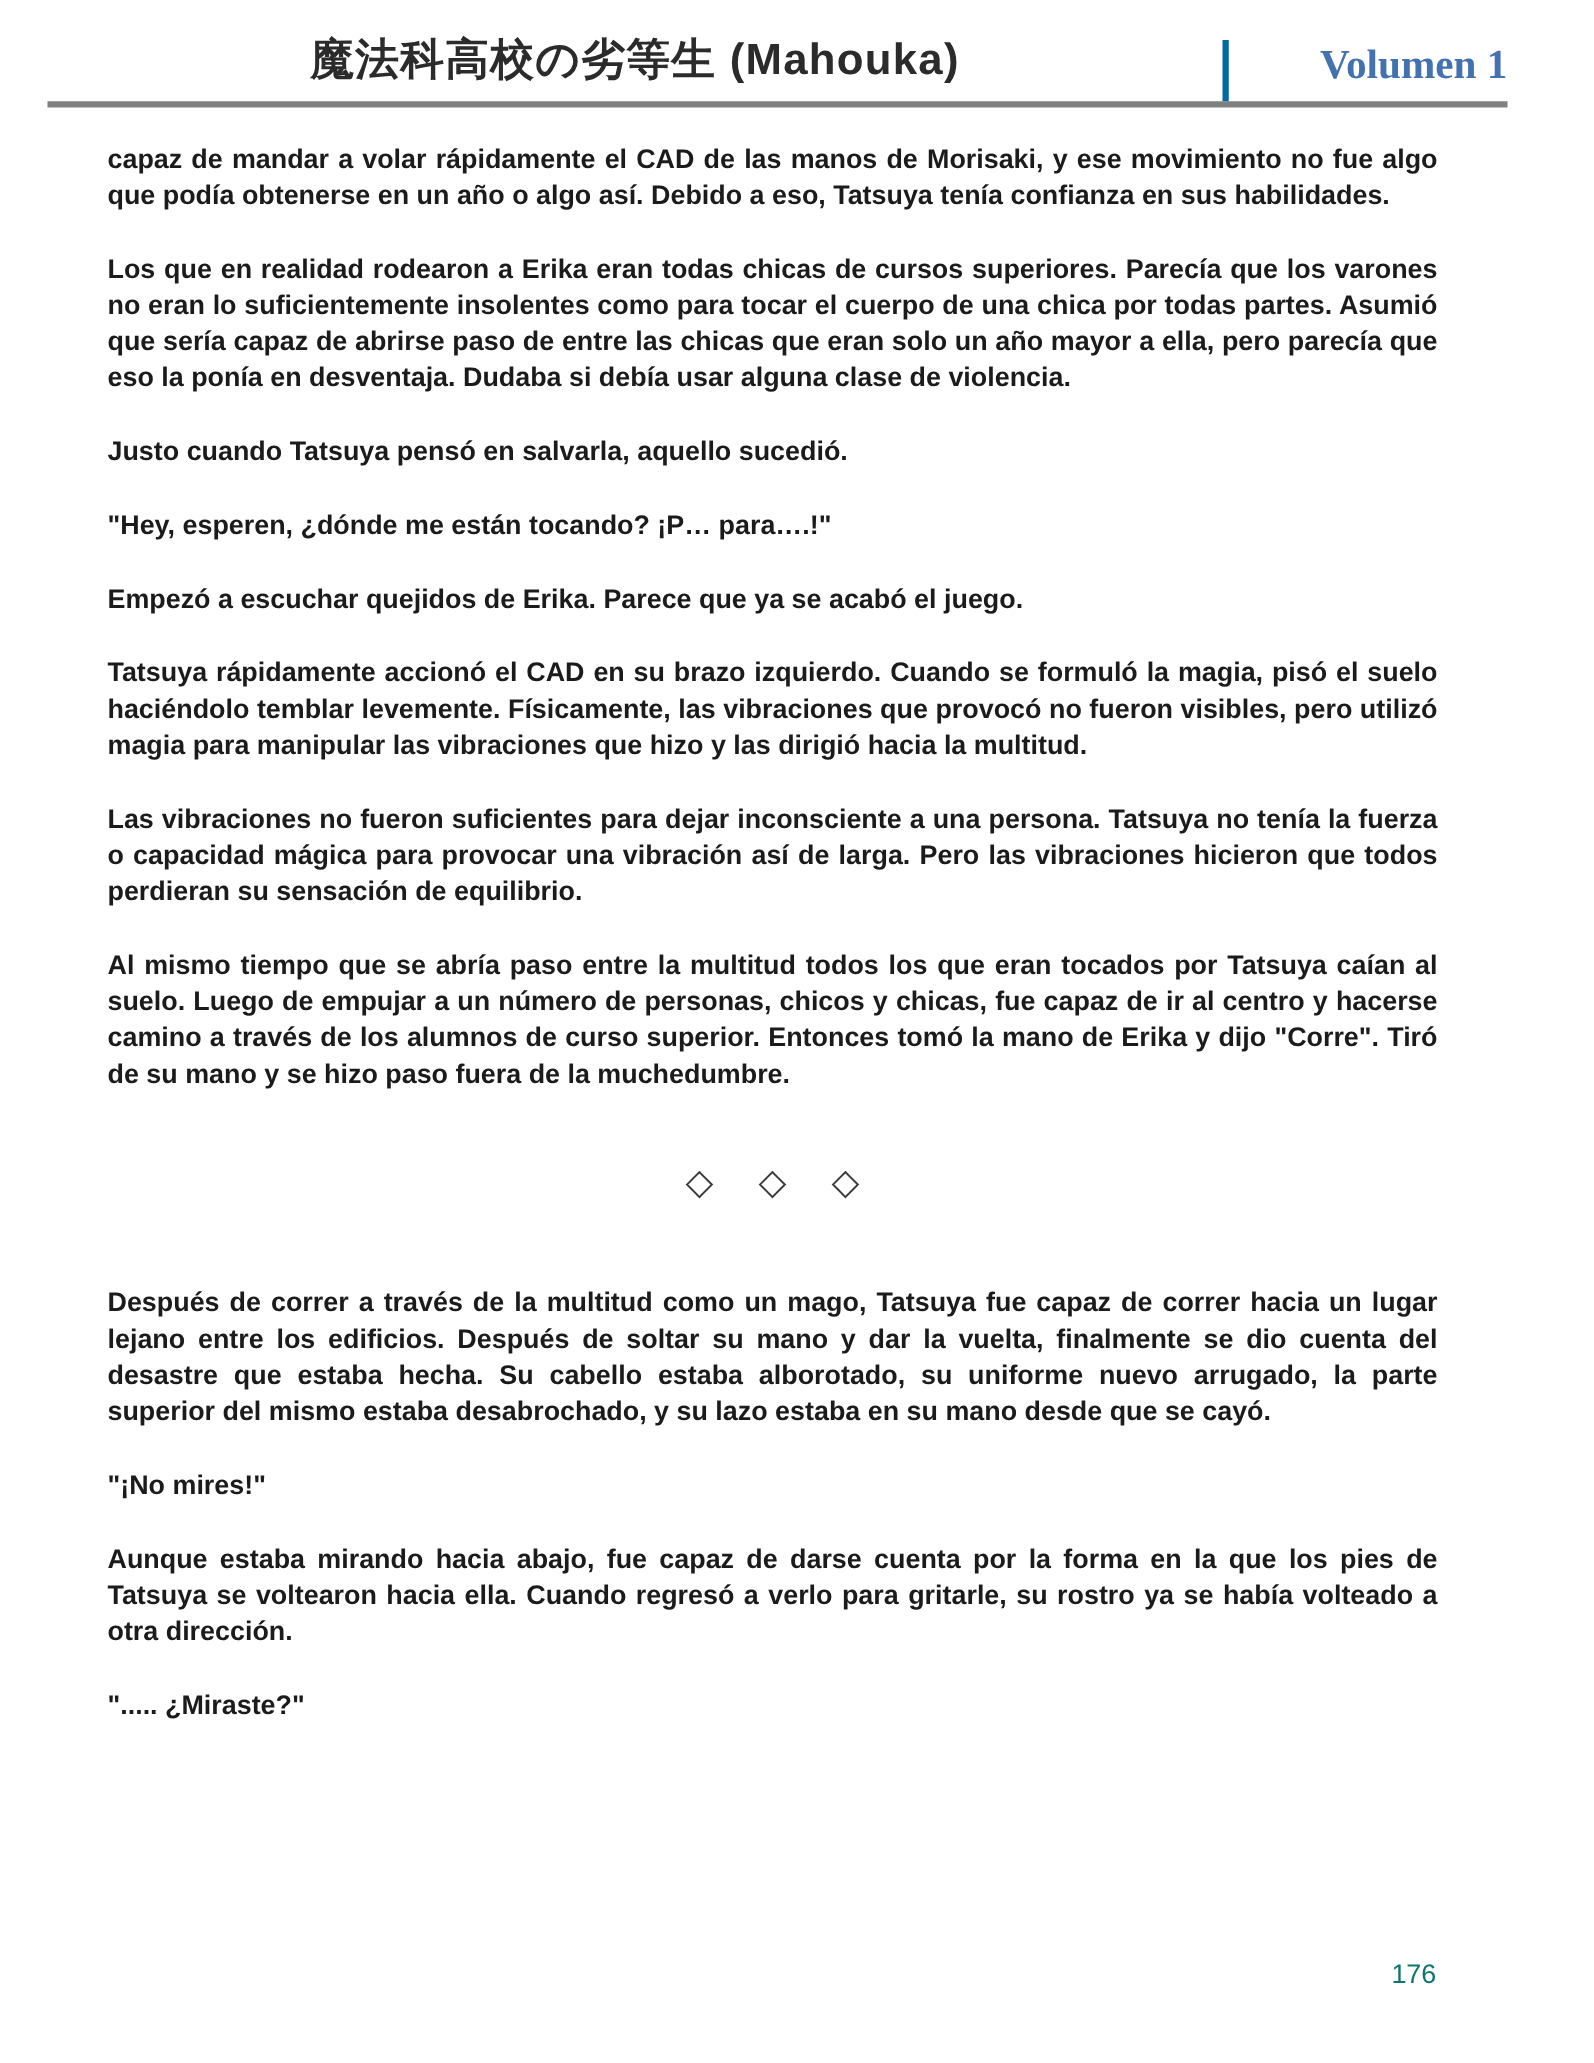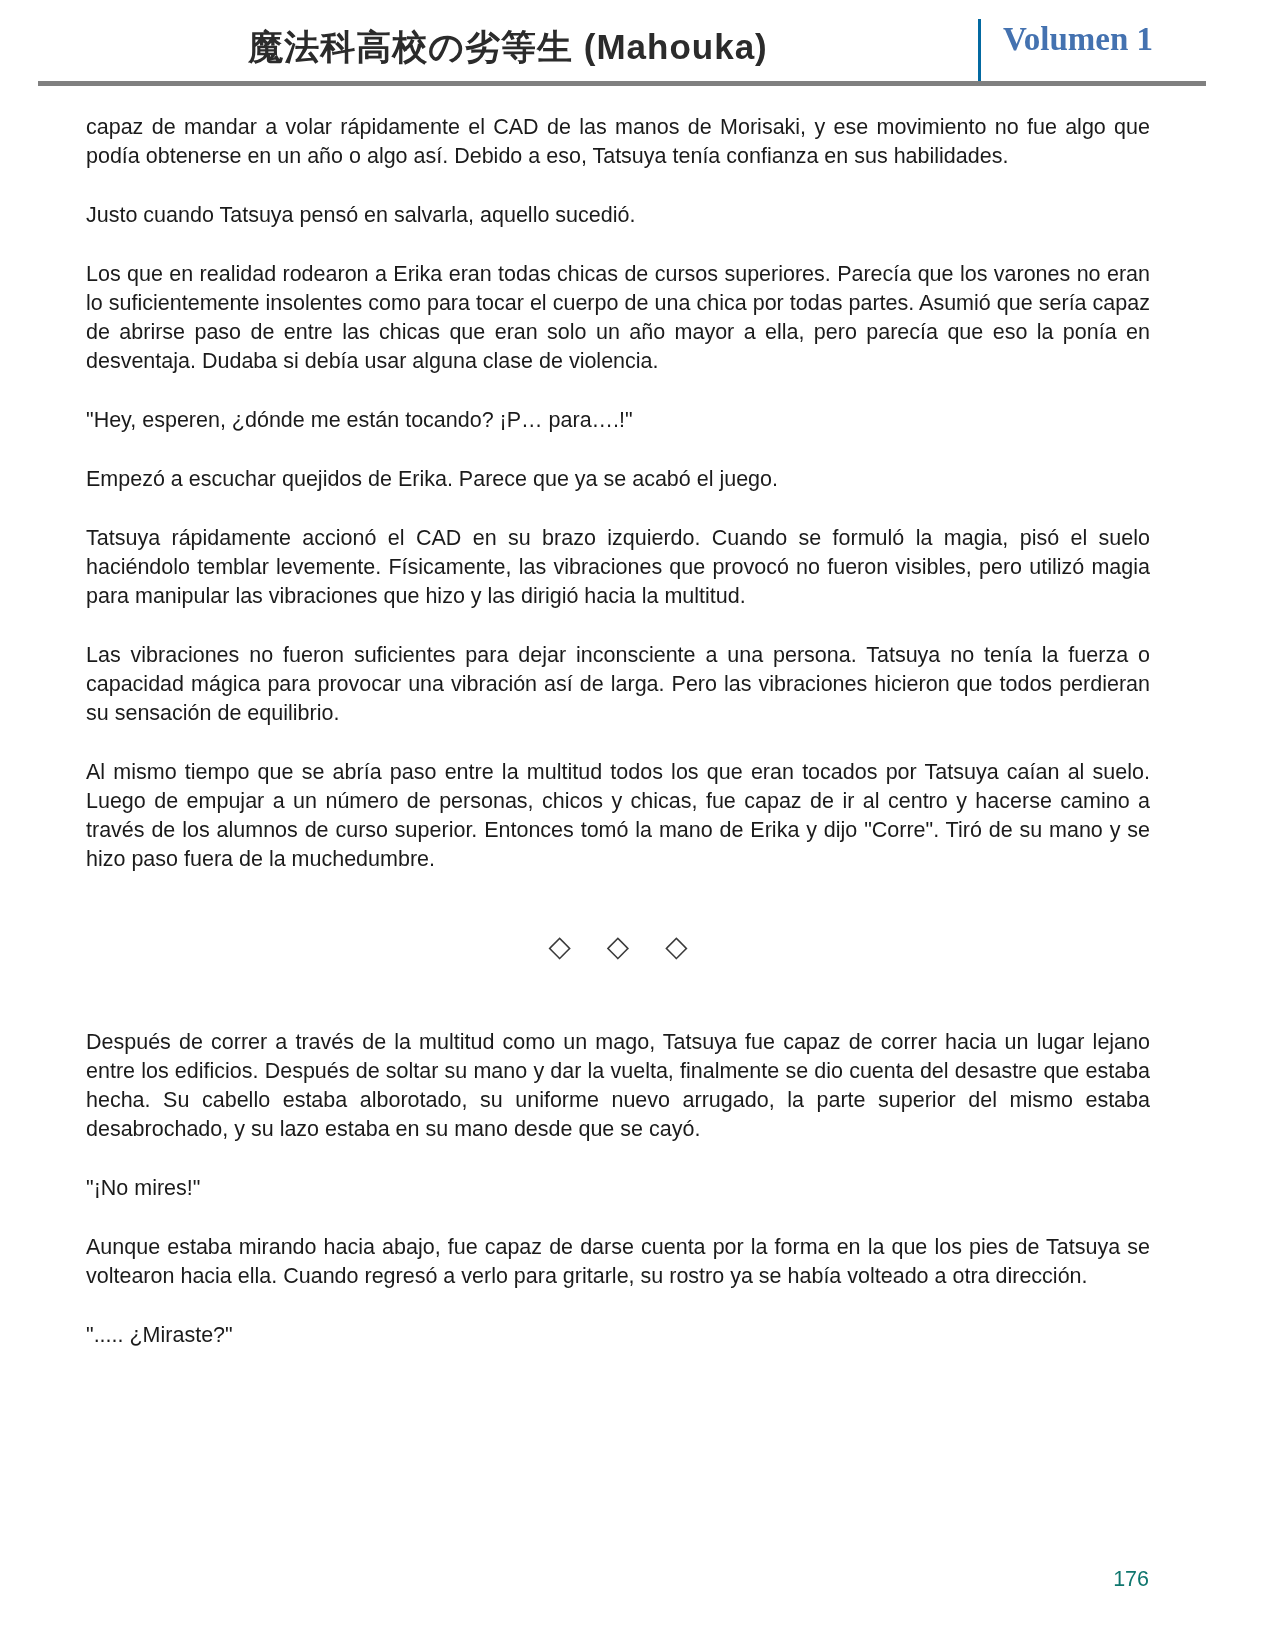--- a/index.html
+++ b/index.html
@@ -29,41 +29,43 @@
     padding: 24px 0 10px 0;
   }
   .book-title {
     font-size: 35px;
     font-weight: bold;
     color: #2b2b2b;
     letter-spacing: 1px;
   }
   .volume-cell {
     width: 228px;
-    margin-top: 19px;
-    border-left: 3px solid #0369a1;
+    margin-top: 32px;
+    border-left: 5px solid #0369a1;
     padding: 2px 0 6px 22px;
     box-sizing: border-box;
+    text-align: right;
   }
   .volume-label {
     font-family: "Liberation Serif", "DejaVu Serif", serif;
     font-weight: bold;
     font-size: 33px;
     color: #4472B0;
   }
   
   .body-text {
     margin: 27px 94px 0 86px;
     font-size: 21.5px;
     line-height: 29px;
     text-align: justify;
   }
   .body-text p {
     margin: 0 0 30px 0;
     padding: 0;
+    font-weight: bold;
   }
   .separator {
     text-align: center;
     font-size: 29px;
     letter-spacing: 14px;
     text-indent: 14px;
     color: #3a3a3a;
     margin: 56px 0 66px 0;
     line-height: 32px;
   }
@@ -85,22 +87,22 @@
     <div class="title-cell">
       <span class="book-title">魔法科高校の劣等生 (Mahouka)</span>
     </div>
     <div class="volume-cell">
       <span class="volume-label">Volumen 1</span>
     </div>
   </div>
 
   <div class="body-text">
     <p>capaz de mandar a volar rápidamente el CAD de las manos de Morisaki, y ese movimiento no fue algo que podía obtenerse en un año o algo así. Debido a eso, Tatsuya tenía confianza en sus habilidades.</p>
+    <p>Los que en realidad rodearon a Erika eran todas chicas de cursos superiores. Parecía que los varones no eran lo suficientemente insolentes como para tocar el cuerpo de una chica por todas partes. Asumió que sería capaz de abrirse paso de entre las chicas que eran solo un año mayor a ella, pero parecía que eso la ponía en desventaja. Dudaba si debía usar alguna clase de violencia.</p>
     <p>Justo cuando Tatsuya pensó en salvarla, aquello sucedió.</p>
-    <p>Los que en realidad rodearon a Erika eran todas chicas de cursos superiores. Parecía que los varones no eran lo suficientemente insolentes como para tocar el cuerpo de una chica por todas partes. Asumió que sería capaz de abrirse paso de entre las chicas que eran solo un año mayor a ella, pero parecía que eso la ponía en desventaja. Dudaba si debía usar alguna clase de violencia.</p>
     <p>"Hey, esperen, ¿dónde me están tocando? ¡P… para….!"</p>
     <p>Empezó a escuchar quejidos de Erika. Parece que ya se acabó el juego.</p>
     <p>Tatsuya rápidamente accionó el CAD en su brazo izquierdo. Cuando se formuló la magia, pisó el suelo haciéndolo temblar levemente. Físicamente, las vibraciones que provocó no fueron visibles, pero utilizó magia para manipular las vibraciones que hizo y las dirigió hacia la multitud.</p>
     <p>Las vibraciones no fueron suficientes para dejar inconsciente a una persona. Tatsuya no tenía la fuerza o capacidad mágica para provocar una vibración así de larga. Pero las vibraciones hicieron que todos perdieran su sensación de equilibrio.</p>
     <p>Al mismo tiempo que se abría paso entre la multitud todos los que eran tocados por Tatsuya caían al suelo. Luego de empujar a un número de personas, chicos y chicas, fue capaz de ir al centro y hacerse camino a través de los alumnos de curso superior. Entonces tomó la mano de Erika y dijo "Corre". Tiró de su mano y se hizo paso fuera de la muchedumbre.</p>
 
     <div class="separator">◇ ◇ ◇</div>
 
     <p>Después de correr a través de la multitud como un mago, Tatsuya fue capaz de correr hacia un lugar lejano entre los edificios. Después de soltar su mano y dar la vuelta, finalmente se dio cuenta del desastre que estaba hecha. Su cabello estaba alborotado, su uniforme nuevo arrugado, la parte superior del mismo estaba desabrochado, y su lazo estaba en su mano desde que se cayó.</p>
     <p>"¡No mires!"</p>

